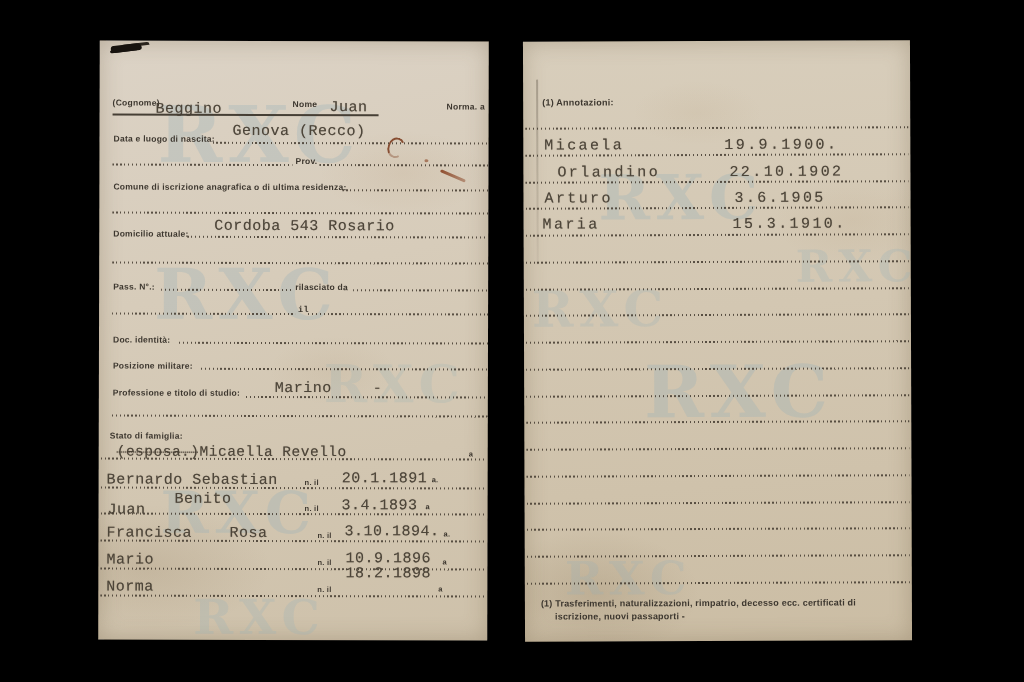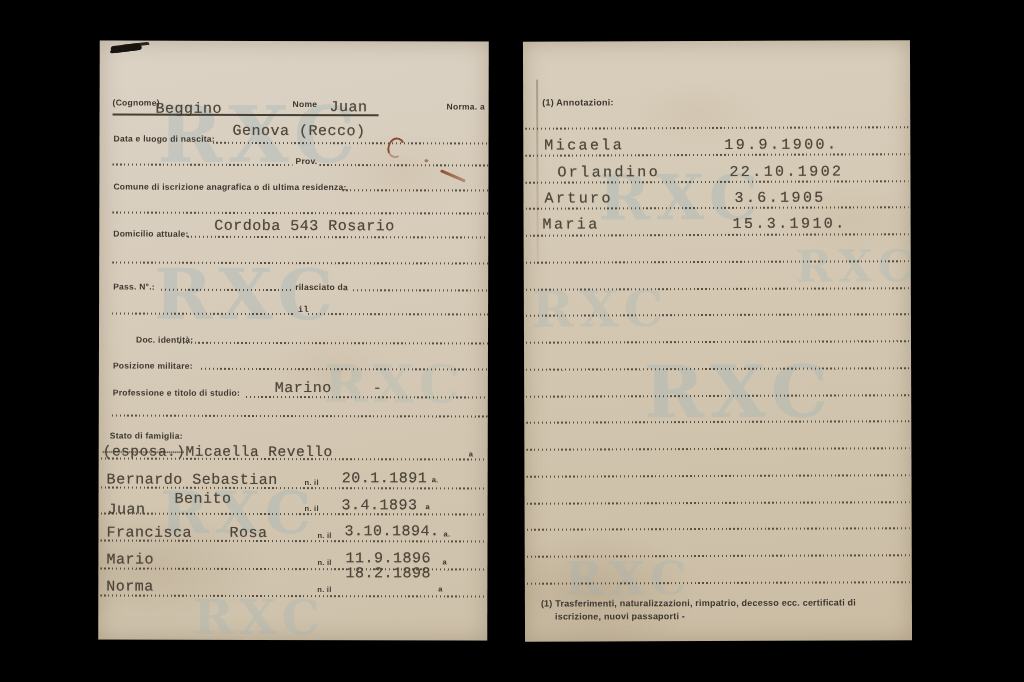--- a/index.html
+++ b/index.html
@@ -120,36 +120,36 @@
 
     <span class="lbl" style="left:14px; top:241px;">Pass. N°.:</span>
     <div class="dotline" style="left:62px; top:248px; width:130px;"></div>
     <span class="lbl" style="left:196px; top:241px;">rilasciato da</span>
     <div class="dotline" style="left:254px; top:248px; width:135px;"></div>
 
     <div class="dotline" style="left:13px; top:272px; width:183px;"></div>
     <span class="lbl" style="left:199px; top:264px;font-family:Liberation Mono, monospace;">il</span>
     <div class="dotline" style="left:209px; top:272px; width:180px;"></div>
 
-    <span class="lbl" style="left:14px; top:294px;margin-left:23px;">Doc. identità:</span>
+    <span class="lbl" style="left:14px; top:294px;">Doc. identità:</span>
     <div class="dotline" style="left:80px; top:301px; width:309px;"></div>
 
     <span class="lbl" style="left:14px; top:320px;">Posizione militare:</span>
     <div class="dotline" style="left:102px; top:327px; width:287px;"></div>
 
     <span class="lbl" style="left:14px; top:347px;">Professione e titolo di studio:</span>
     <span class="typed" style="left:176px; top:339px;">Marino</span>
     <span class="typed" style="left:274px; top:339px;">-</span>
     <div class="dotline" style="left:147px; top:355px; width:242px;"></div>
 
     <div class="dotline" style="left:13px; top:374px; width:376px;"></div>
 
     <span class="lbl" style="left:11px; top:390px;">Stato di famiglia:</span>
 
-    <span class="typed" style="left:4px; top:403px; font-size:14.5px;"><span class="strike-dotted">(esposa.)</span><span>Micaella Revello</span></span>
+    <span class="typed" style="left:18px; top:403px; font-size:14.5px;"><span class="strike-dotted">(esposa.)</span><span>Micaella Revello</span></span>
     <span class="lbl lbl-sm" style="left:370px; top:408px;">a</span>
     <div class="dotline" style="left:2px; top:417px; width:385px;"></div>
 
     <span class="typed" style="left:8px; top:431px;">Bernardo Sebastian</span>
     <span class="lbl lbl-sm" style="left:206px; top:437px;">n. il</span>
     <span class="typed" style="left:243px; top:429px;">20.1.1891</span>
     <span class="lbl lbl-sm" style="left:333px; top:434px;">a.</span>
     <div class="dotline" style="left:2px; top:446px; width:385px;"></div>
 
     <span class="typed" style="left:76px; top:450px;">Benito</span>
@@ -161,21 +161,21 @@
 
     <span class="typed" style="left:8px; top:484px;">Francisca</span>
     <span class="typed" style="left:131px; top:484px;">Rosa</span>
     <span class="lbl lbl-sm" style="left:219px; top:490px;">n. il</span>
     <span class="typed" style="left:246px; top:482px;">3.10.1894.</span>
     <span class="lbl lbl-sm" style="left:345px; top:488px;">a.</span>
     <div class="dotline" style="left:2px; top:499px; width:385px;"></div>
 
     <span class="typed" style="left:8px; top:511px;">Mario</span>
     <span class="lbl lbl-sm" style="left:219px; top:517px;">n. il</span>
-    <span class="typed" style="left:247px; top:509px;">11.9.1896</span>
+    <span class="typed" style="left:247px; top:509px;">10.9.1896</span>
     <span class="lbl lbl-sm" style="left:344px; top:516px;">a</span>
     <div class="dotline" style="left:2px; top:527px; width:385px;"></div>
 
     <span class="typed" style="left:8px; top:538px;">Norma</span>
     <span class="lbl lbl-sm" style="left:219px; top:544px;">n. il</span>
     <span class="typed" style="left:247px; top:516px;margin-top:8px;">18.2.1898</span>
     <span class="lbl lbl-sm" style="left:340px; top:543px;">a</span>
     <div class="dotline" style="left:2px; top:554px; width:385px;"></div>
 
     <span class="lbl" style="left:336px; top:586px; font-size:9.5px;margin-top:44px;">V. annotazi</span>

